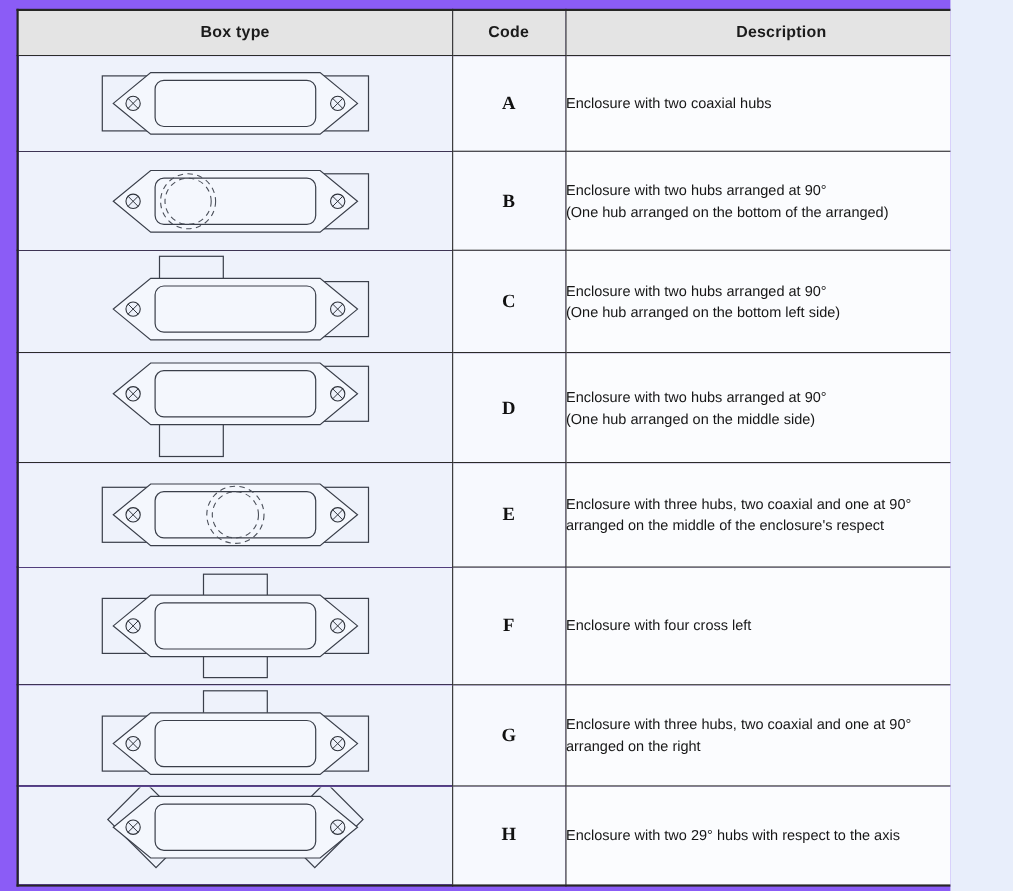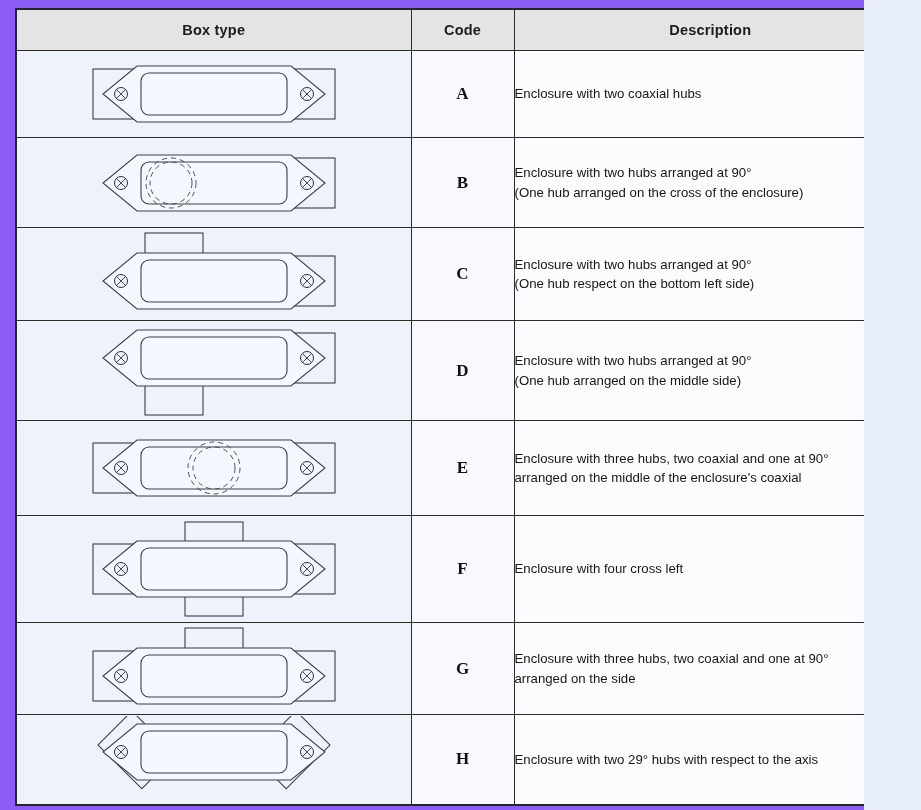--- a/index.html
+++ b/index.html
@@ -137,21 +137,21 @@
               <line class="scrl" x1="46.6" y1="34.4" x2="37.4" y2="43.6"></line>
               <circle class="scr" cx="228" cy="39" r="6.5"></circle>
               <line class="scrl" x1="223.4" y1="34.4" x2="232.6" y2="43.6"></line>
               <line class="scrl" x1="232.6" y1="34.4" x2="223.4" y2="43.6"></line>
             </svg>
           </div>
         </td>
         <td class="code-cell">B</td>
         <td class="desc-cell">
           <span class="line">Enclosure with two hubs arranged at 90°</span>
-          <span class="line">(One hub arranged on the cross of the enclosure)</span>
+          <span class="line">(One hub arranged on the bottom of the arranged)</span>
         </td>
       </tr>
 
       <tr style="height:93px">
         <td class="box-cell">
           <div class="draw-wrap">
             <svg class="boxdraw" width="270" height="90" viewBox="0 0 270 90">
               <rect class="hub" x="66" y="4" width="58" height="32"></rect>
               <rect class="hub" x="190" y="27" width="66" height="50"></rect>
               <path class="ln2" d="M58 24 L212 24 L246 52 L212 80 L58 80 L24 52 Z"></path>
@@ -161,21 +161,21 @@
               <line class="scrl" x1="46.6" y1="47.4" x2="37.4" y2="56.6"></line>
               <circle class="scr" cx="228" cy="52" r="6.5"></circle>
               <line class="scrl" x1="223.4" y1="47.4" x2="232.6" y2="56.6"></line>
               <line class="scrl" x1="232.6" y1="47.4" x2="223.4" y2="56.6"></line>
             </svg>
           </div>
         </td>
         <td class="code-cell">C</td>
         <td class="desc-cell">
           <span class="line">Enclosure with two hubs arranged at 90°</span>
-          <span class="line">(One hub respect on the bottom left side)</span>
+          <span class="line">(One hub arranged on the bottom left side)</span>
         </td>
       </tr>
 
       <tr style="height:100px">
         <td class="box-cell">
           <div class="draw-wrap">
             <svg class="boxdraw" width="270" height="92" viewBox="0 0 270 92">
               <rect class="hub" x="66" y="58" width="58" height="32"></rect>
               <rect class="hub" x="190" y="8" width="66" height="50"></rect>
               <path class="ln2" d="M58 5 L212 5 L246 33 L212 61 L58 61 L24 33 Z"></path>
@@ -211,21 +211,21 @@
               <line class="scrl" x1="46.6" y1="34.4" x2="37.4" y2="43.6"></line>
               <circle class="scr" cx="228" cy="39" r="6.5"></circle>
               <line class="scrl" x1="223.4" y1="34.4" x2="232.6" y2="43.6"></line>
               <line class="scrl" x1="232.6" y1="34.4" x2="223.4" y2="43.6"></line>
             </svg>
           </div>
         </td>
         <td class="code-cell">E</td>
         <td class="desc-cell">
           <span class="line">Enclosure with three hubs, two coaxial and one at 90°</span>
-          <span class="line">arranged on the middle of the enclosure's coaxial</span>
+          <span class="line">arranged on the middle of the enclosure's respect</span>
         </td>
       </tr>
 
       <tr style="height:107px">
         <td class="box-cell">
           <div class="draw-wrap">
             <svg class="boxdraw" width="270" height="102" viewBox="0 0 270 102">
               <rect class="hub" x="106" y="4" width="58" height="32"></rect>
               <rect class="hub" x="106" y="66" width="58" height="32"></rect>
               <rect class="hub" x="14" y="26" width="66" height="50"></rect>
@@ -261,21 +261,21 @@
               <line class="scrl" x1="46.6" y1="47.4" x2="37.4" y2="56.6"></line>
               <circle class="scr" cx="228" cy="52" r="6.5"></circle>
               <line class="scrl" x1="223.4" y1="47.4" x2="232.6" y2="56.6"></line>
               <line class="scrl" x1="232.6" y1="47.4" x2="223.4" y2="56.6"></line>
             </svg>
           </div>
         </td>
         <td class="code-cell">G</td>
         <td class="desc-cell">
           <span class="line">Enclosure with three hubs, two coaxial and one at 90°</span>
-          <span class="line">arranged on the side</span>
+          <span class="line">arranged on the right</span>
         </td>
       </tr>
 
       <tr style="height:90px">
         <td class="box-cell">
           <div class="draw-wrap">
             <svg class="boxdraw" width="270" height="86" viewBox="0 0 270 86">
               <g transform="rotate(45 60 36)">
                 <rect class="hub" x="26" y="12" width="62" height="48"></rect>
               </g>

